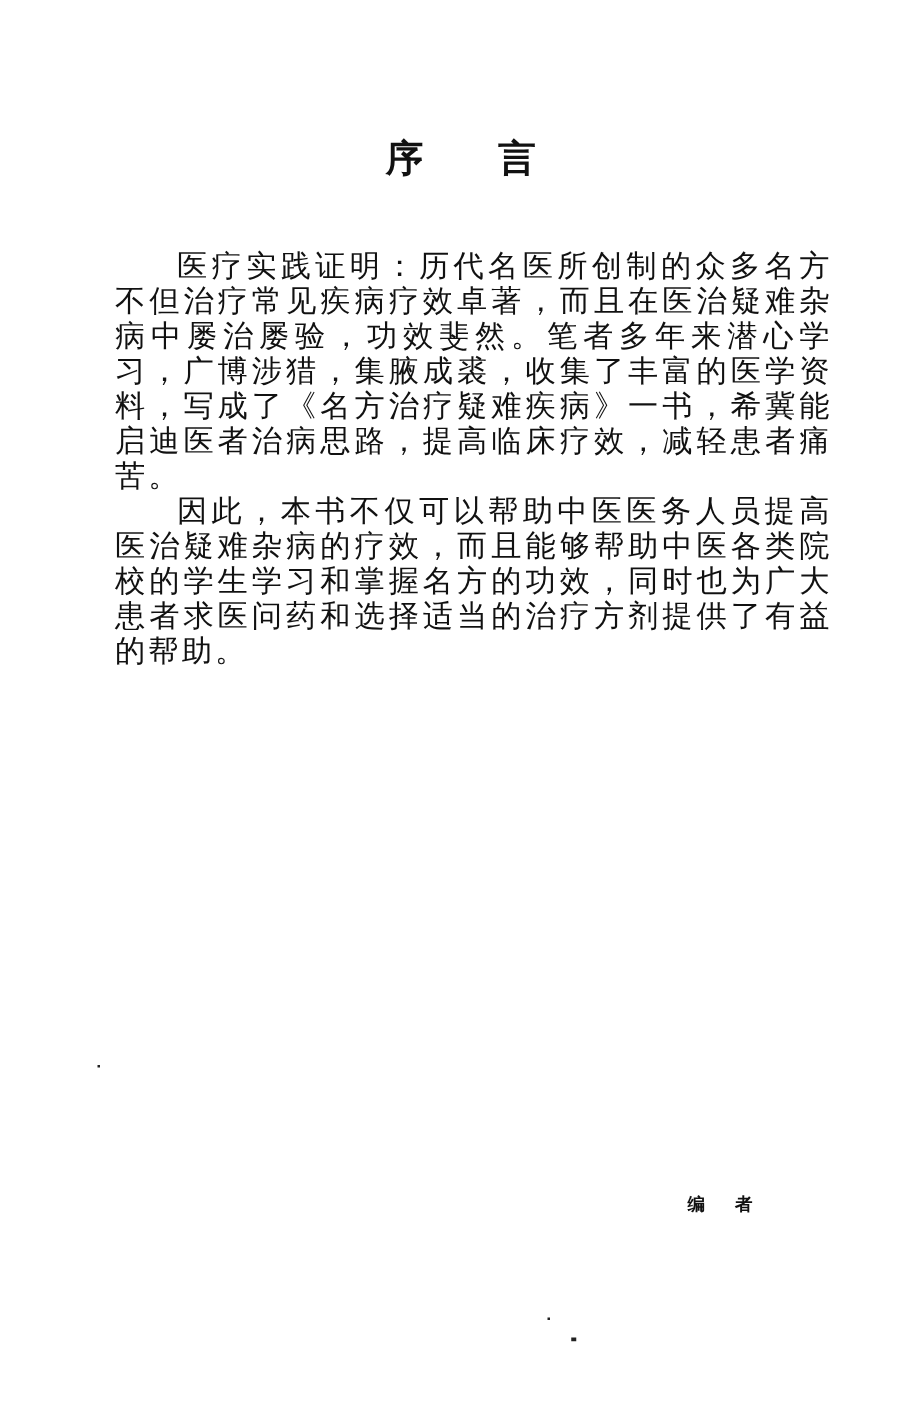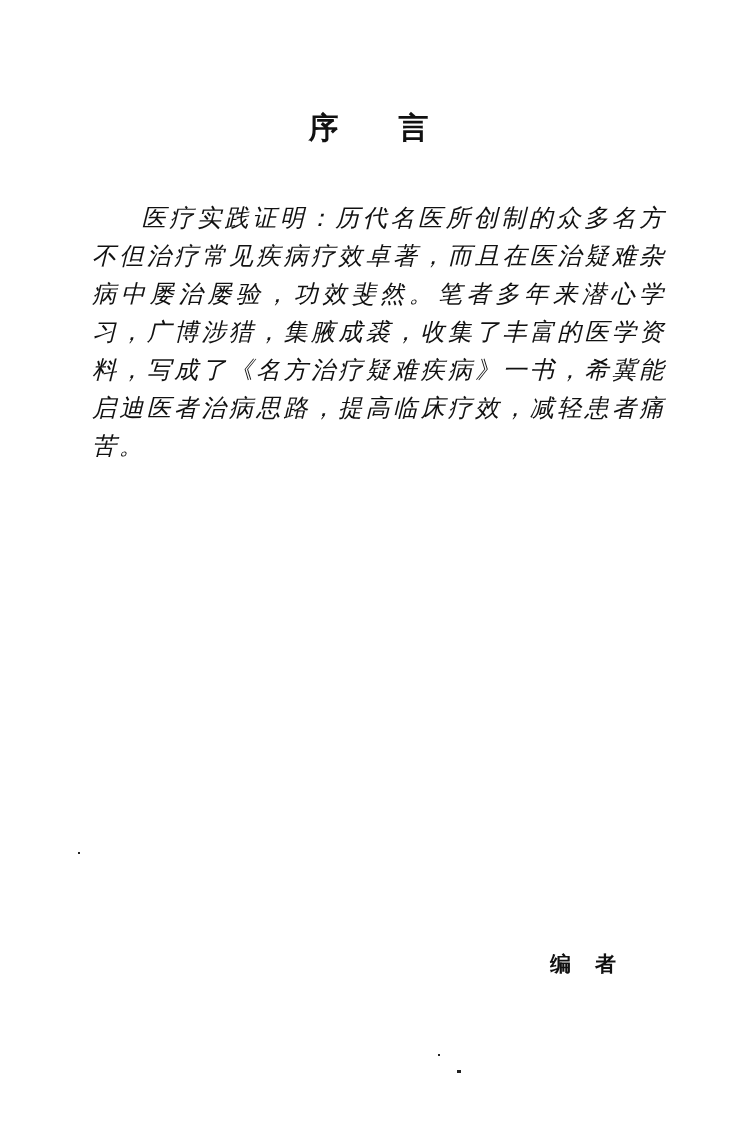--- a/index.html
+++ b/index.html
@@ -42,32 +42,31 @@
     }
     .body-text {
       position: absolute;
       left: 92px;
       top: 199px;
       width: 574px;
     }
     .para {
       margin: 0;
       font-size: 24.2px;
-      line-height: 38px;
+      line-height: 28px;
       text-indent: 2.05em;
       text-align: justify;
       letter-spacing: 2.5px;
       word-break: break-all;
-      font-style: italic;
     }
     .signature {
       position: absolute;
       top: 950px;
       left: 550px;
-      font-size: 21px;
+      font-size: 14px;
       font-weight: bold;
       line-height: 28px;
     }
     .signature .gap {
       display: inline-block;
       width: 24px;
     }
     .speck {
       position: absolute;
       background: #222;
@@ -77,20 +76,21 @@
 <body>
 
 <div class="page">
 
   <div class="title">
     <span>序</span><span class="gap"></span><span>言</span>
   </div>
 
   <div class="body-text">
     <p class="para">医疗实践证明：历代名医所创制的众多名方不但治疗常见疾病疗效卓著，而且在医治疑难杂病中屡治屡验，功效斐然。笔者多年来潜心学习，广博涉猎，集腋成裘，收集了丰富的医学资料，写成了《名方治疗疑难疾病》一书，希冀能启迪医者治病思路，提高临床疗效，减轻患者痛苦。</p>
+    <p class="para">因此，本书不仅可以帮助中医医务人员提高医治疑难杂病的疗效，而且能够帮助中医各类院校的学生学习和掌握名方的功效，同时也为广大患者求医问药和选择适当的治疗方剂提供了有益的帮助。</p>
   </div>
 
   <div class="signature">
     <span>编</span><span class="gap"></span><span>者</span>
   </div>
 
   <div class="speck" style="left:78px;top:852px;width:2px;height:2px;"></div>
   <div class="speck" style="left:438px;top:1054px;width:2px;height:2px;"></div>
   <div class="speck" style="left:457px;top:1070px;width:4px;height:3px;"></div>
 

